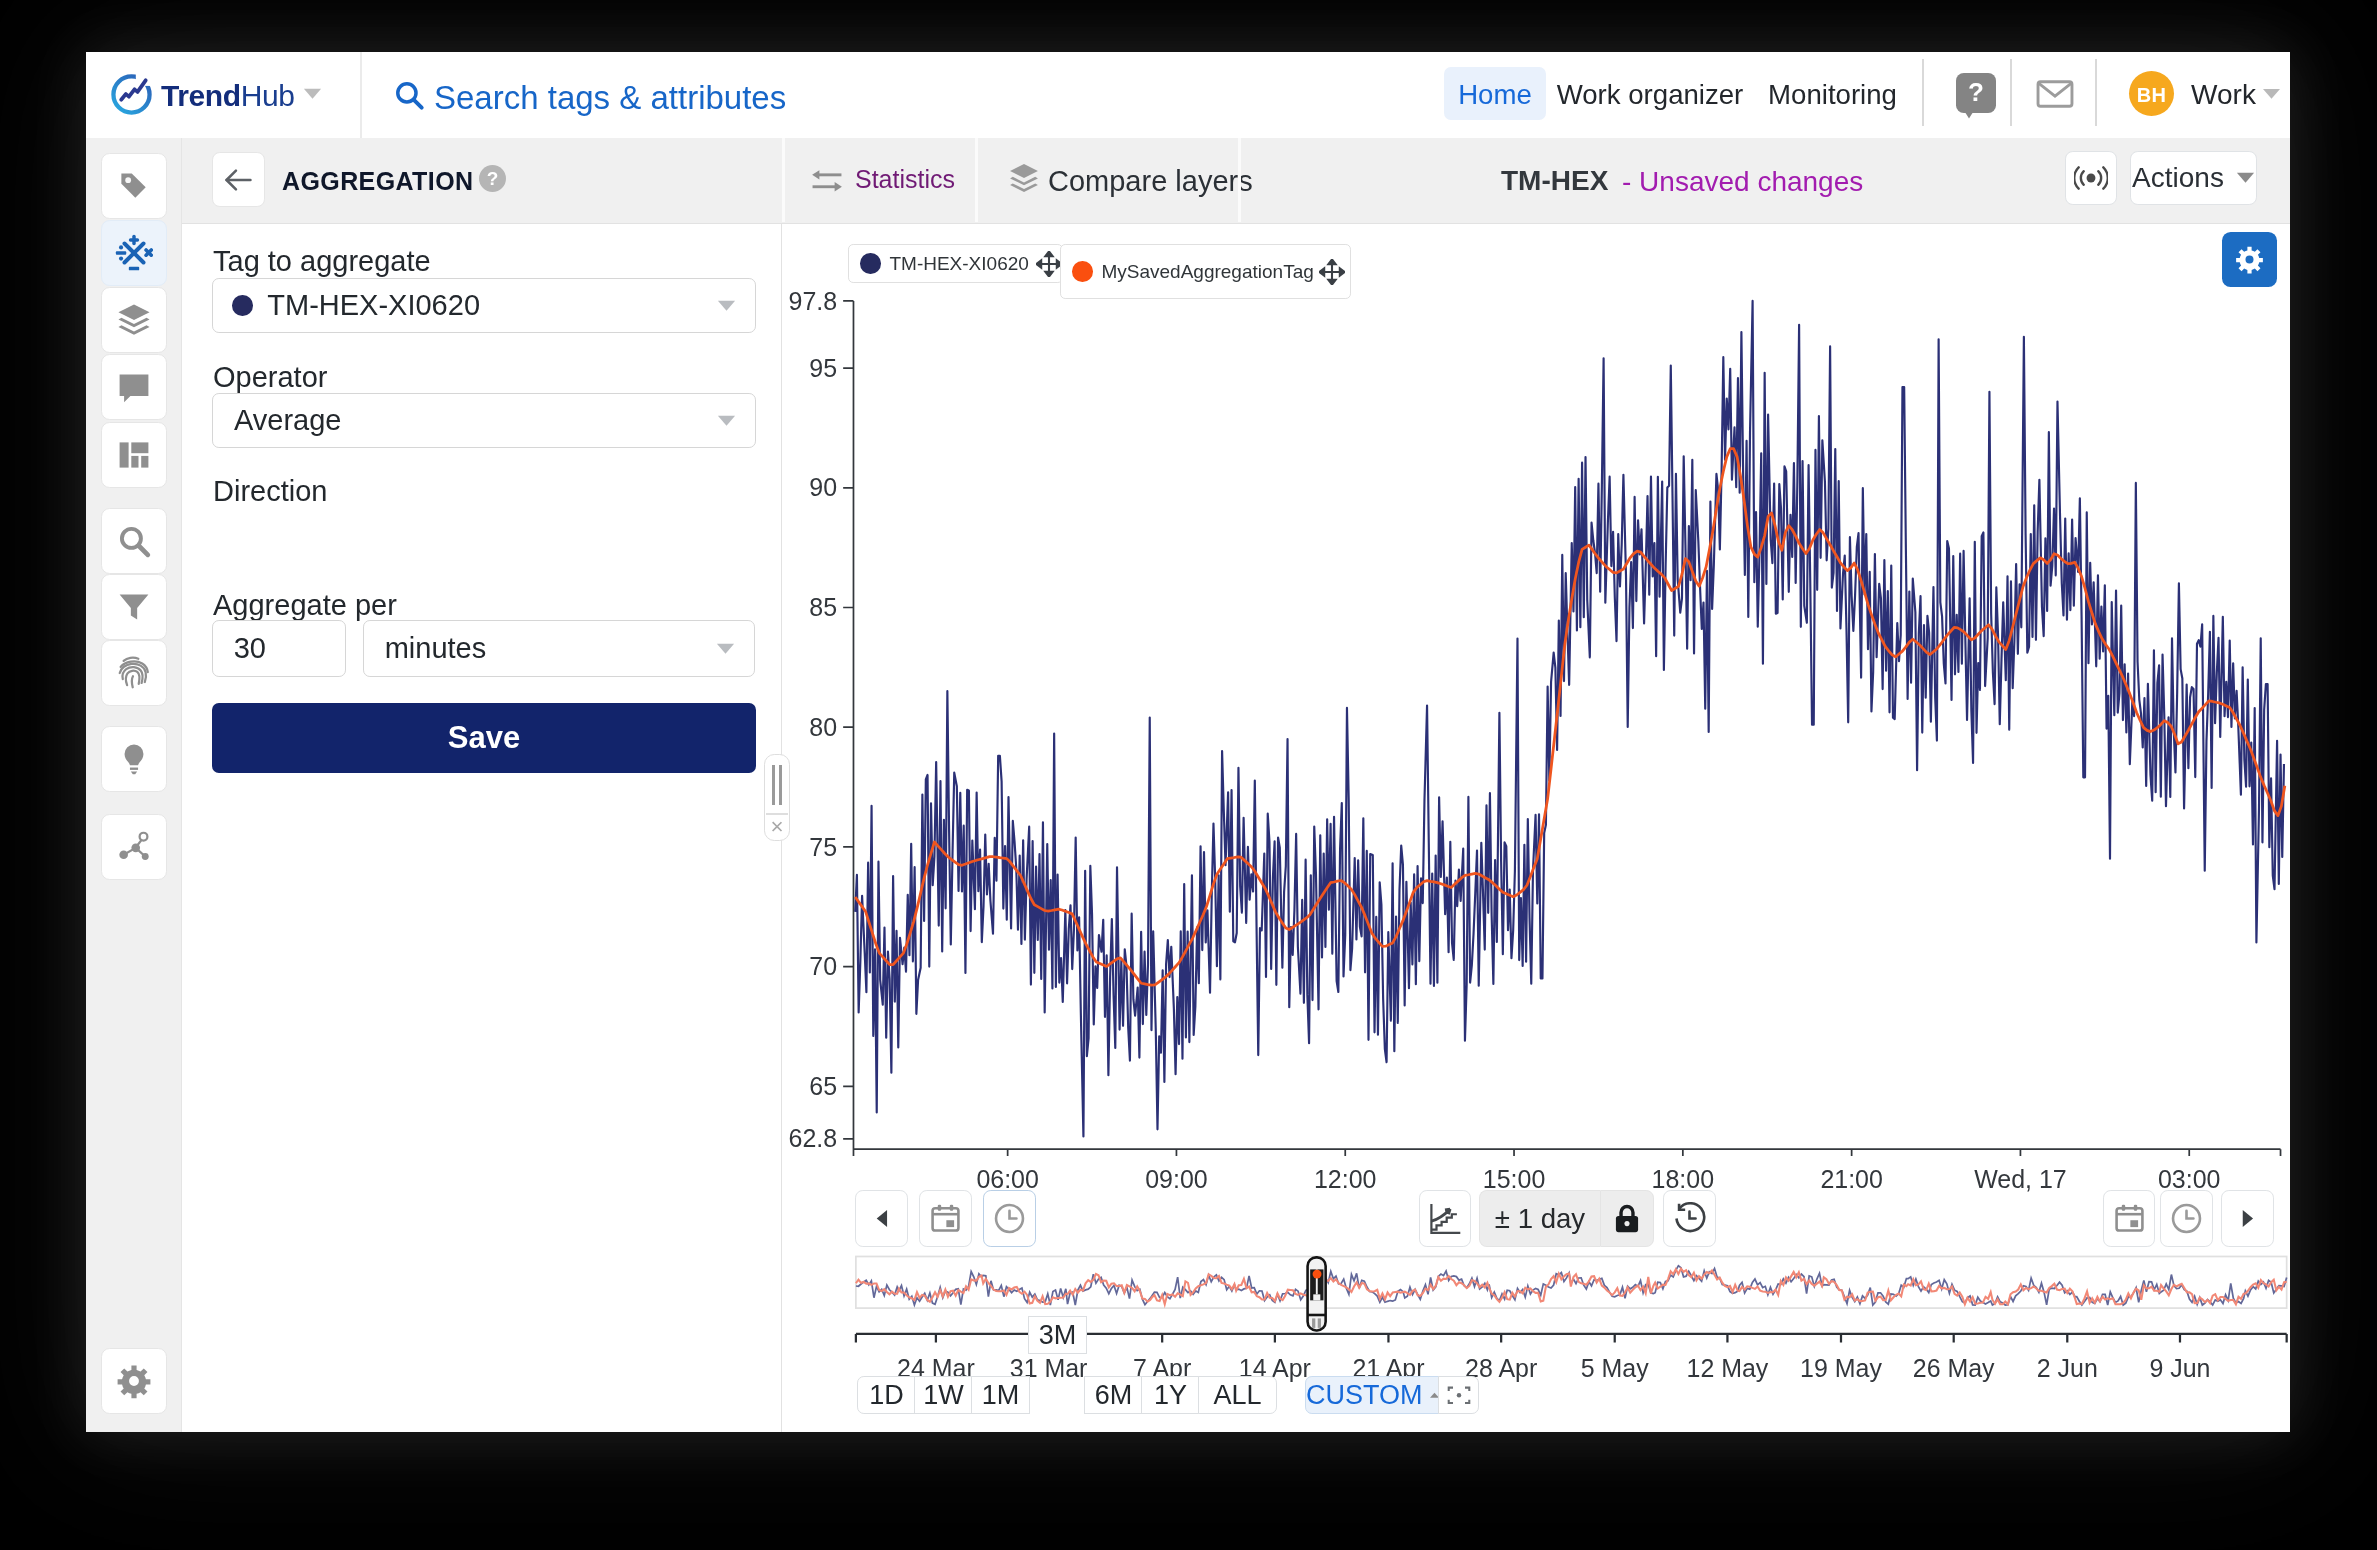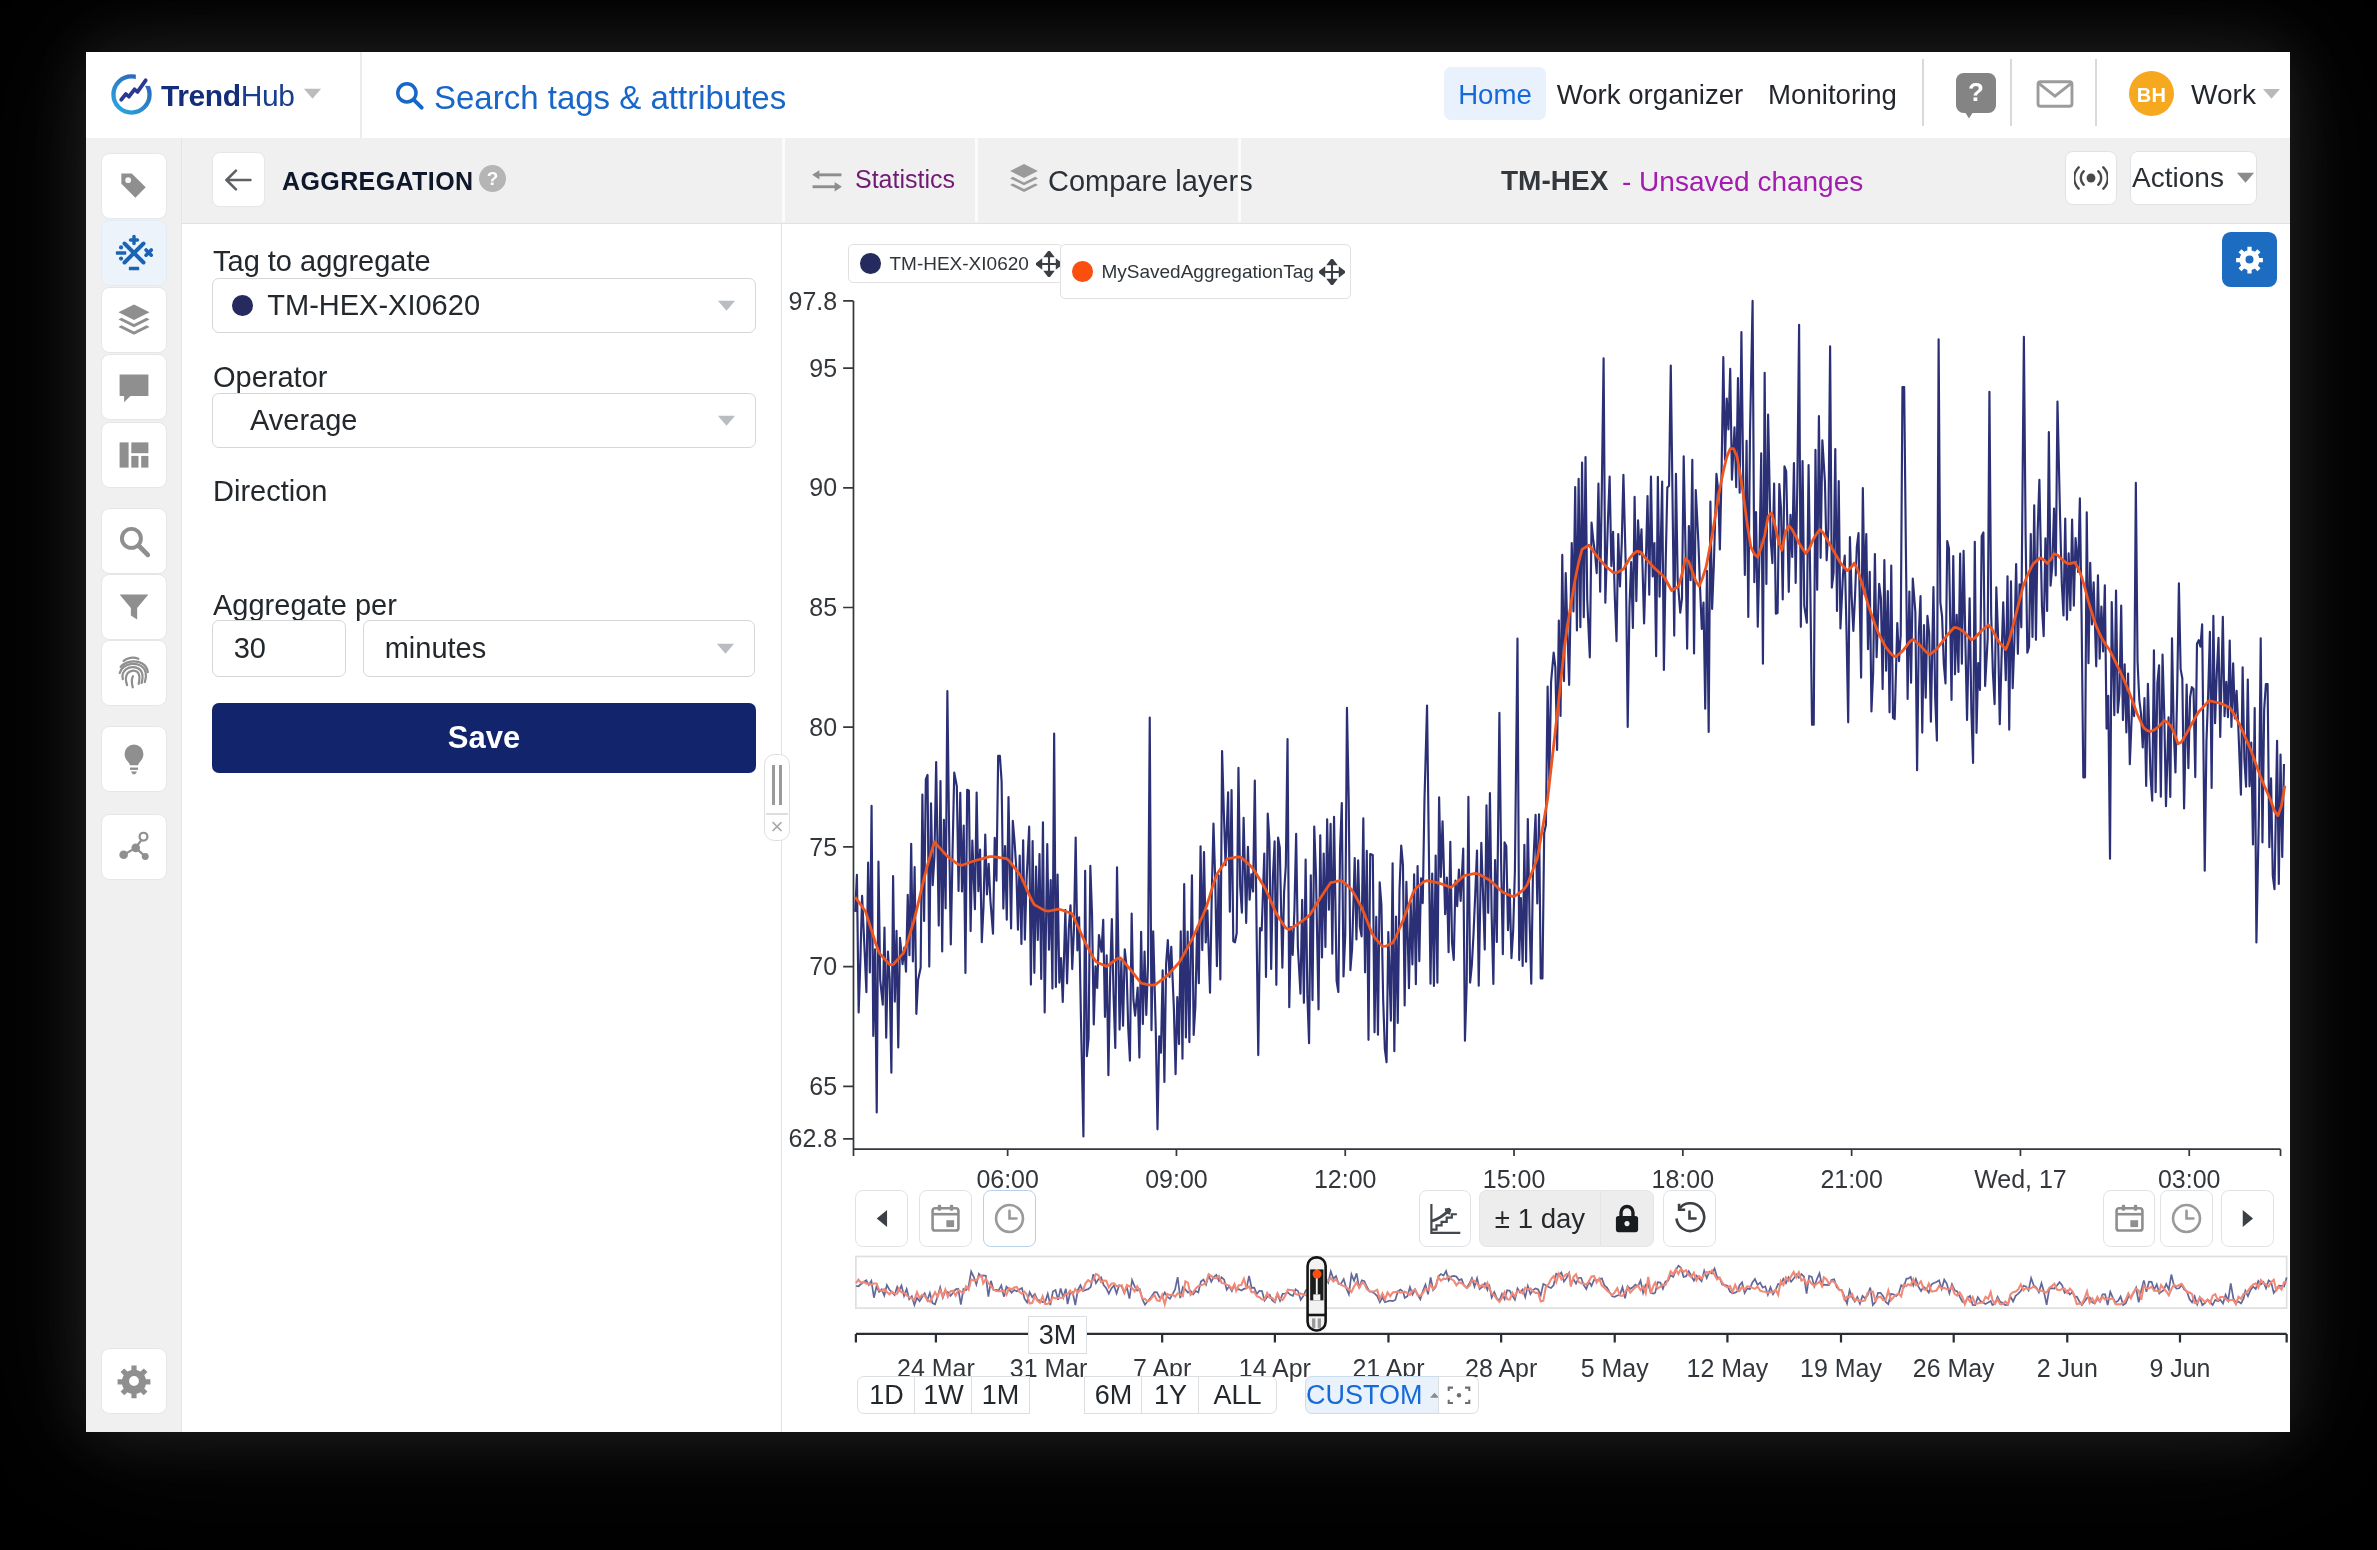--- a/index.html
+++ b/index.html
@@ -232,21 +232,21 @@
   <span style="flex:none;width:20.7px;height:20.7px;border-radius:50%;background:#262b5f;margin-left:19px"></span>
   <span class="txt" style="margin-left:14.6px">TM-HEX-XI0620</span>
   <span style="margin-left:auto;margin-right:19px">
         <svg width="19" height="11.2" viewBox="0 0 22 13">
           <path fill="#b9bcc0" d="M1 1 h20 L11 12.5 Z"></path>
         </svg>
       </span>
 </div>
 <div class="abs lbl" style="left:127px;top:309px">Operator</div>
 <div class="abs sel" style="left:126px;top:341px;width:544px;height:55px">
-  <span class="txt" style="margin-left:37px">Average</span>
+  <span class="txt" style="margin-left:21px">Average</span>
   <span style="margin-left:auto;margin-right:19px">
         <svg width="19" height="11.2" viewBox="0 0 22 13">
           <path fill="#b9bcc0" d="M1 1 h20 L11 12.5 Z"></path>
         </svg>
       </span>
 </div>
 <div class="abs lbl" style="left:127px;top:423px">Direction</div>
 <div class="abs lbl" style="left:127px;top:537px">Aggregate per</div>
 <div class="abs sel" style="left:126px;top:568px;width:134px;height:57px">
   <span class="txt" style="margin-left:20.7px">30</span>

